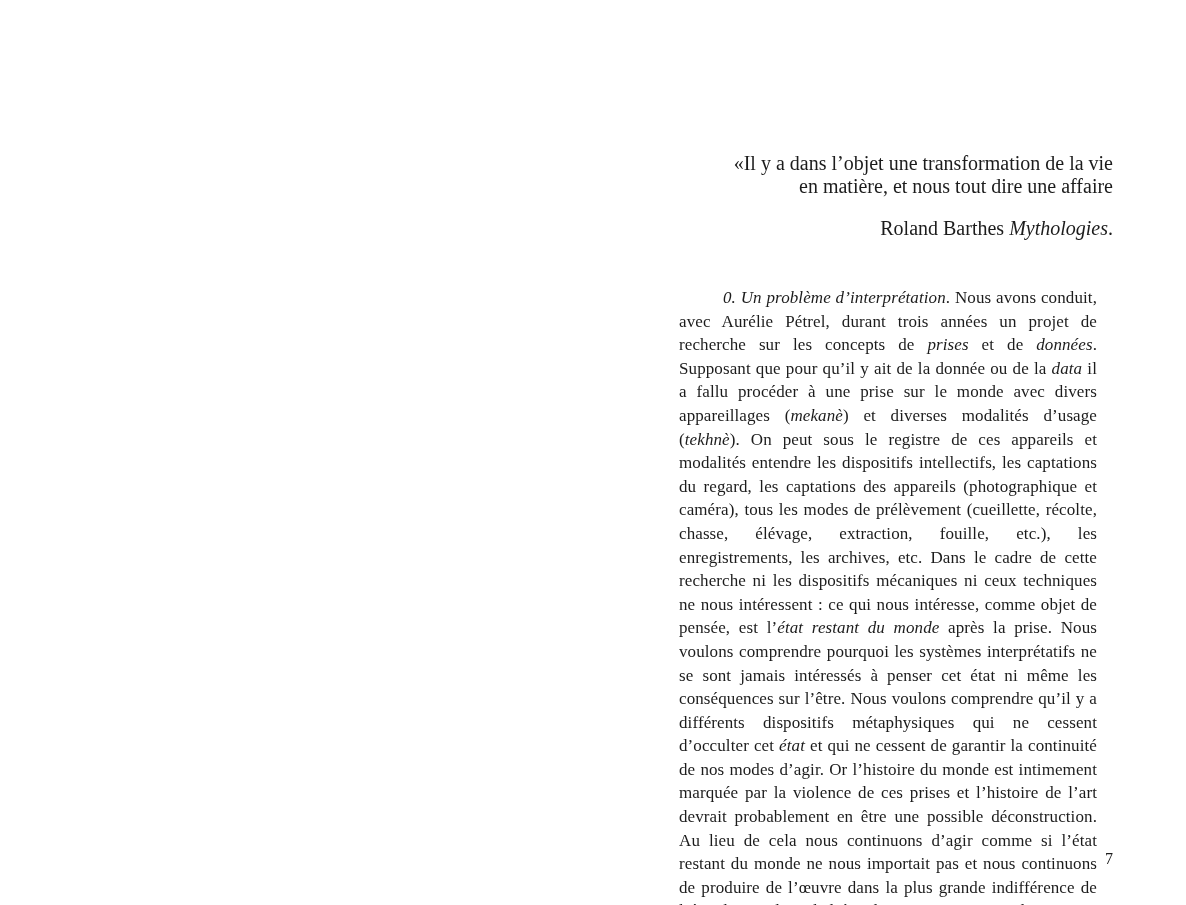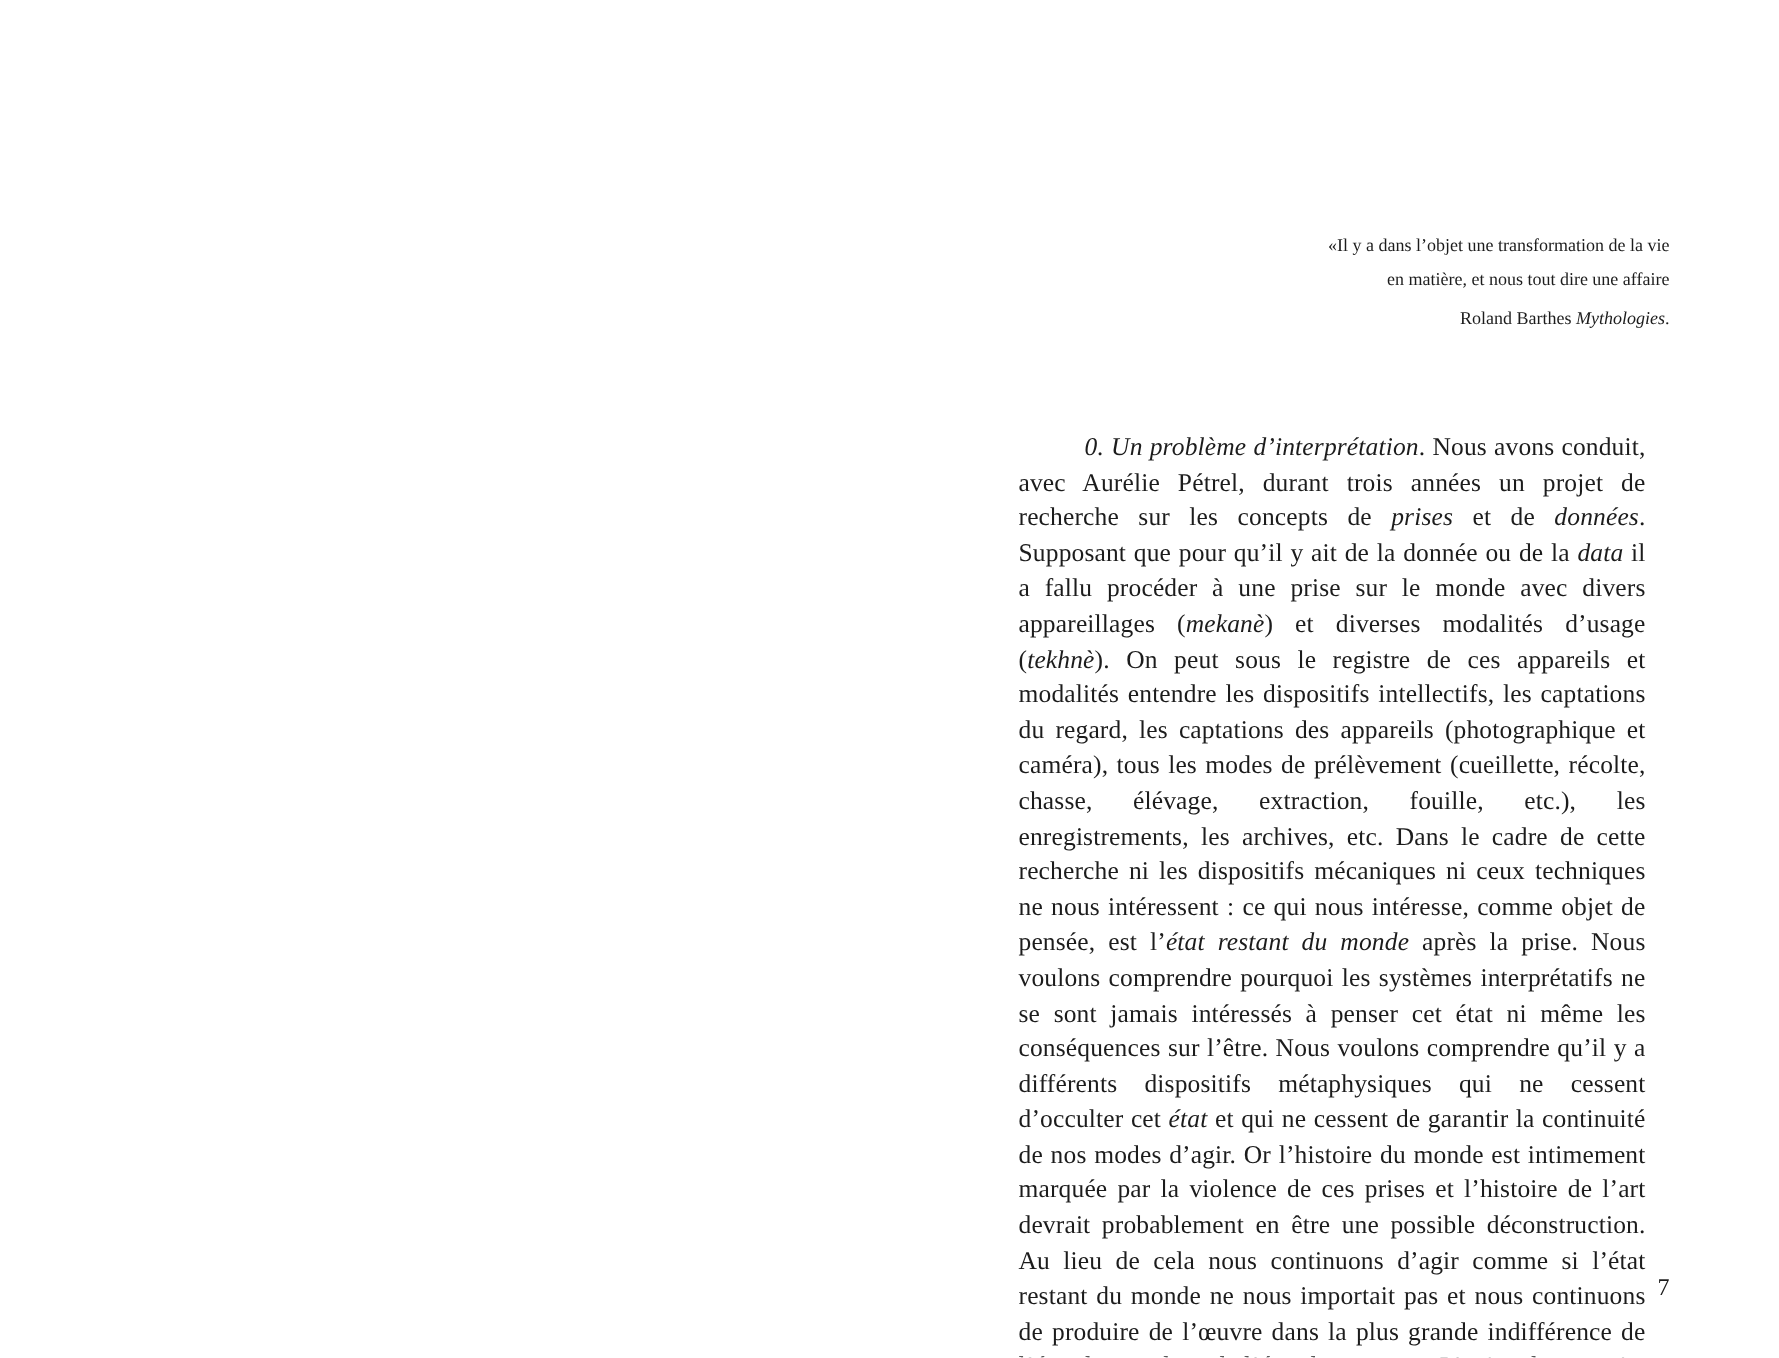--- a/index.html
+++ b/index.html
@@ -17,28 +17,28 @@
     color: #1c1c1c;
   }
   .text-column {
     position: absolute;
     left: 663px;
     width: 450px;
   }
   .epigraph {
     top: 152px;
     text-align: right;
-    font-size: 12px;
+    font-size: 20px;
     line-height: 23px;
   }
   .epigraph-line {
     white-space: nowrap;
   }
   .epigraph-attribution {
-    margin-top: 3px;
+    margin-top: 19px;
   }
   .body-block {
     top: 270px;
     text-align: justify;
     font-size: 17px;
     line-height: 23.6px;
     letter-spacing: 0.1px;
   }
   .body-block p {
     margin: 16px;

